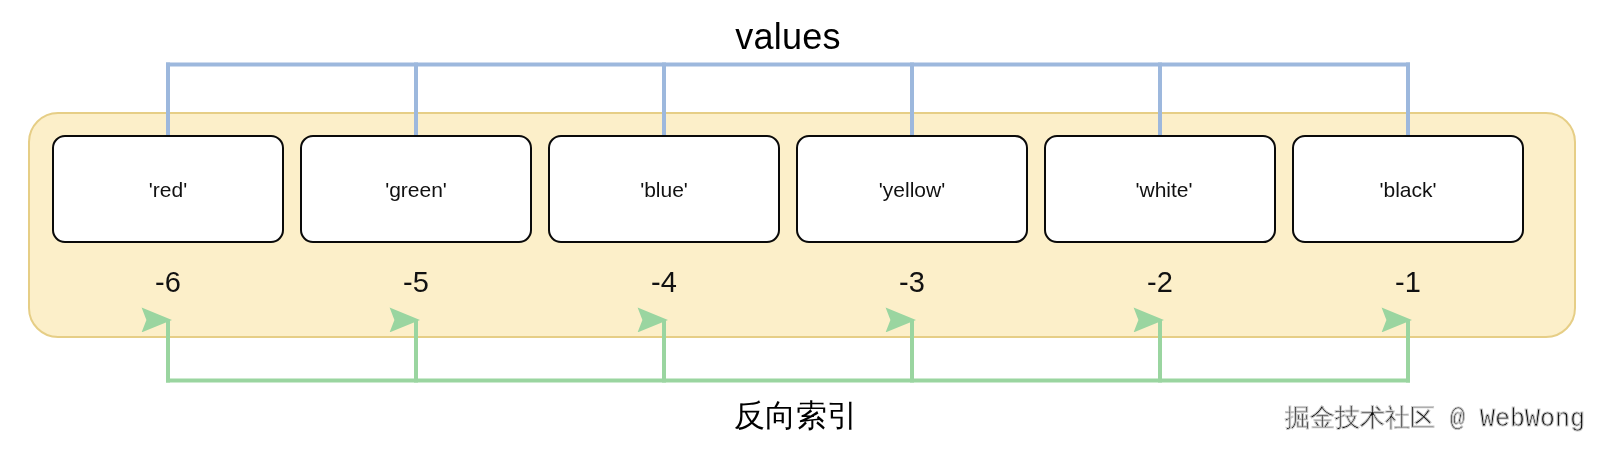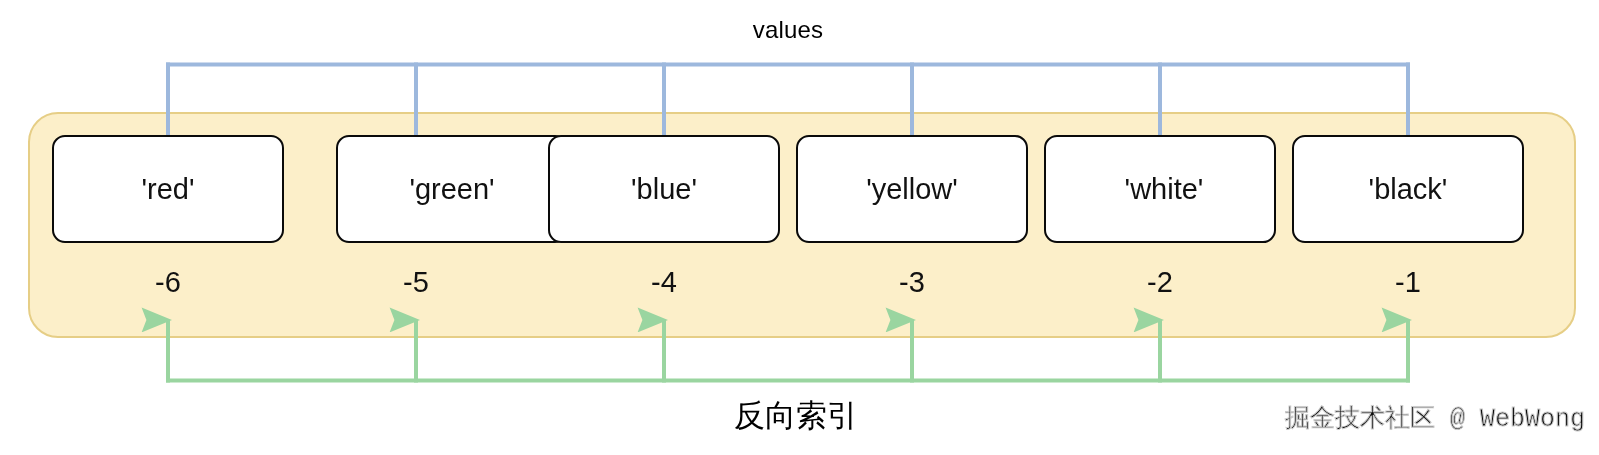--- a/index.html
+++ b/index.html
@@ -10,21 +10,21 @@
     overflow:hidden;
     position:relative;
   }
   #stage{position:absolute;left:0;top:0;width:1599px;height:455px;}
 
   
   .top-label{
     position:absolute;
     left:0;top:16px;width:1576px;
     text-align:center;
-    font-size:24px;color:#000;
+    font-size:36px;color:#000;
     letter-spacing:.2px;
     white-space:nowrap;
   }
 
   
   .panel{
     position:absolute;
     left:28px;top:112px;
     width:1548px;height:226px;
     background:#FCEFC9;
@@ -39,21 +39,21 @@
     position:absolute;
     top:135px;
     width:232px;height:108px;
     background:#ffffff;
     border:2.5px solid #0a0a0a;
     border-radius:13px;
     box-sizing:border-box;
     display:flex;align-items:center;justify-content:center;
   }
   .cell-text{
-    font-size:29px;color:#111;
+    font-size:21px;color:#111;
     line-height:1;
     white-space:nowrap;
   }
   .idx{
     position:absolute;
     top:266px;
     width:232px;
     text-align:center;
     font-size:29px;color:#111;
     white-space:nowrap;
@@ -125,21 +125,21 @@
       <line x1="1160" y1="382.5" x2="1160" y2="320" marker-end="url(#green-head)"></line>
       <line x1="1408" y1="382.5" x2="1408" y2="320" marker-end="url(#green-head)"></line>
     </g>
   </svg>
 
   <div class="cells">
 
     <div class="cell" style="left:52px;">
       <span class="cell-text">'red'</span>
     </div>
-    <div class="cell" style="left:300px;margin-left:36px;">
+    <div class="cell" style="left:300px;">
       <span class="cell-text">'green'</span>
     </div>
     <div class="cell" style="left:796px;">
       <span class="cell-text">'yellow'</span>
     </div>
     <div class="cell" style="left:548px;">
       <span class="cell-text">'blue'</span>
     </div>
     <div class="cell" style="left:1044px;padding-left:8px;">
       <span class="cell-text">'white'</span>

